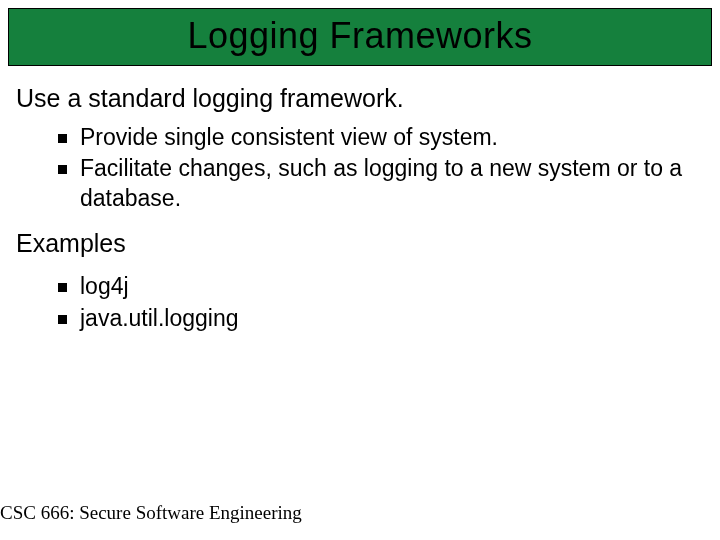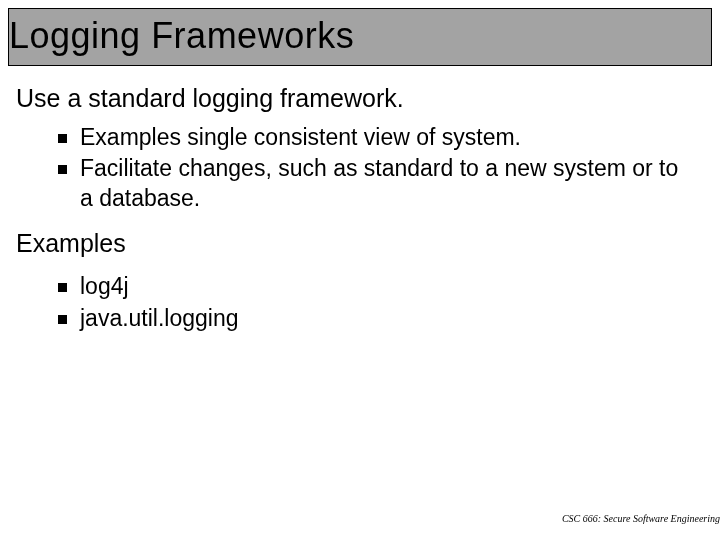--- a/index.html
+++ b/index.html
@@ -7,22 +7,23 @@
     width: 720px;
     height: 540px;
     background: #ffffff;
     font-family: Arial, Helvetica, sans-serif;
     color: #000;
     position: relative;
     overflow: hidden;
   }
   .title-bar {
     margin: 8px 8px 0 8px;
-    background: #a3a3a3;
+    background: #15803d;
     border: 1px solid #000;
+    text-align: center;
     padding: 6px 0 8px 0;
   }
   .title-bar h1 {
     font-size: 36px;
     font-weight: 400;
     letter-spacing: 0.5px;
   }
   .content {
     padding: 18px 30px 0 16px;
   }
@@ -56,38 +57,37 @@
     font-size: 25px;
     font-weight: 400;
     margin-top: 10px;
     margin-bottom: 14px;
   }
   .footer {
     position: absolute;
     bottom: 16px;
     left: 0;
     width: 100%;
-    text-align: right;
-    font-size: 10px;
+    text-align: left;
+    font-size: 19px;
     font-family: "Times New Roman", Times, serif;
-    font-style: italic;
   }
 </style>
 </head>
 <body>
 
 <div class="title-bar">
   <h1>Logging Frameworks</h1>
 </div>
 
 <div class="content">
   <p class="lead">Use a standard logging framework.</p>
   <ul class="bullets">
-    <li>Examples single consistent view of system.</li>
-    <li>Facilitate changes, such as standard to a new system or to a database.</li>
+    <li>Provide single consistent view of system.</li>
+    <li>Facilitate changes, such as logging to a new system or to a database.</li>
   </ul>
 
   <p class="section-label">Examples</p>
   <ul class="bullets">
     <li>log4j</li>
     <li>java.util.logging</li>
   </ul>
 </div>
 
 <div class="footer">CSC 666: Secure Software Engineering</div>

